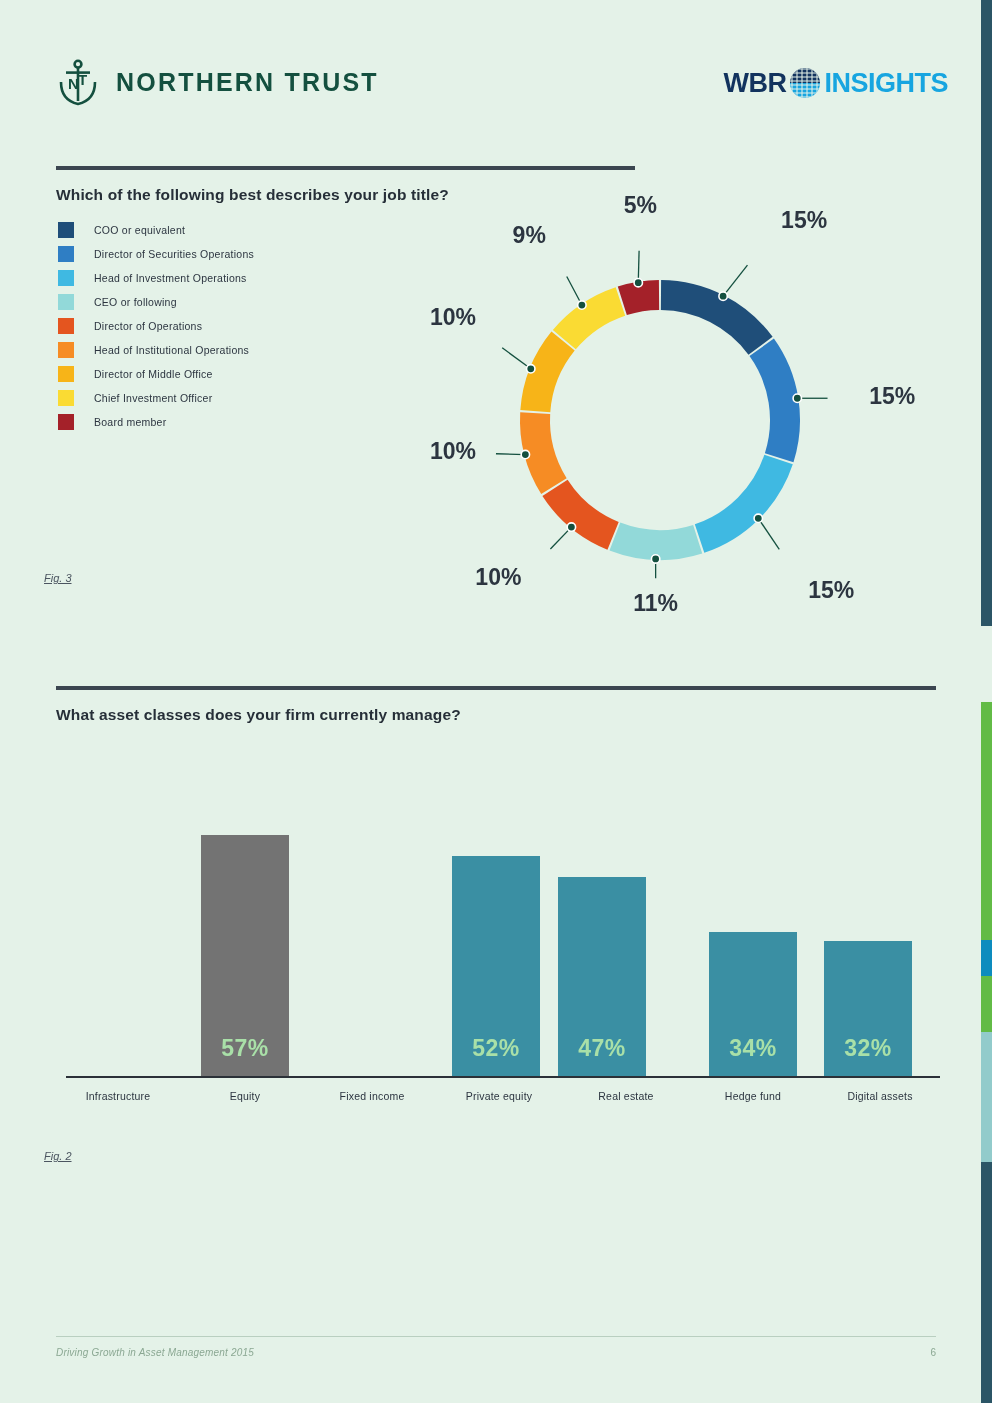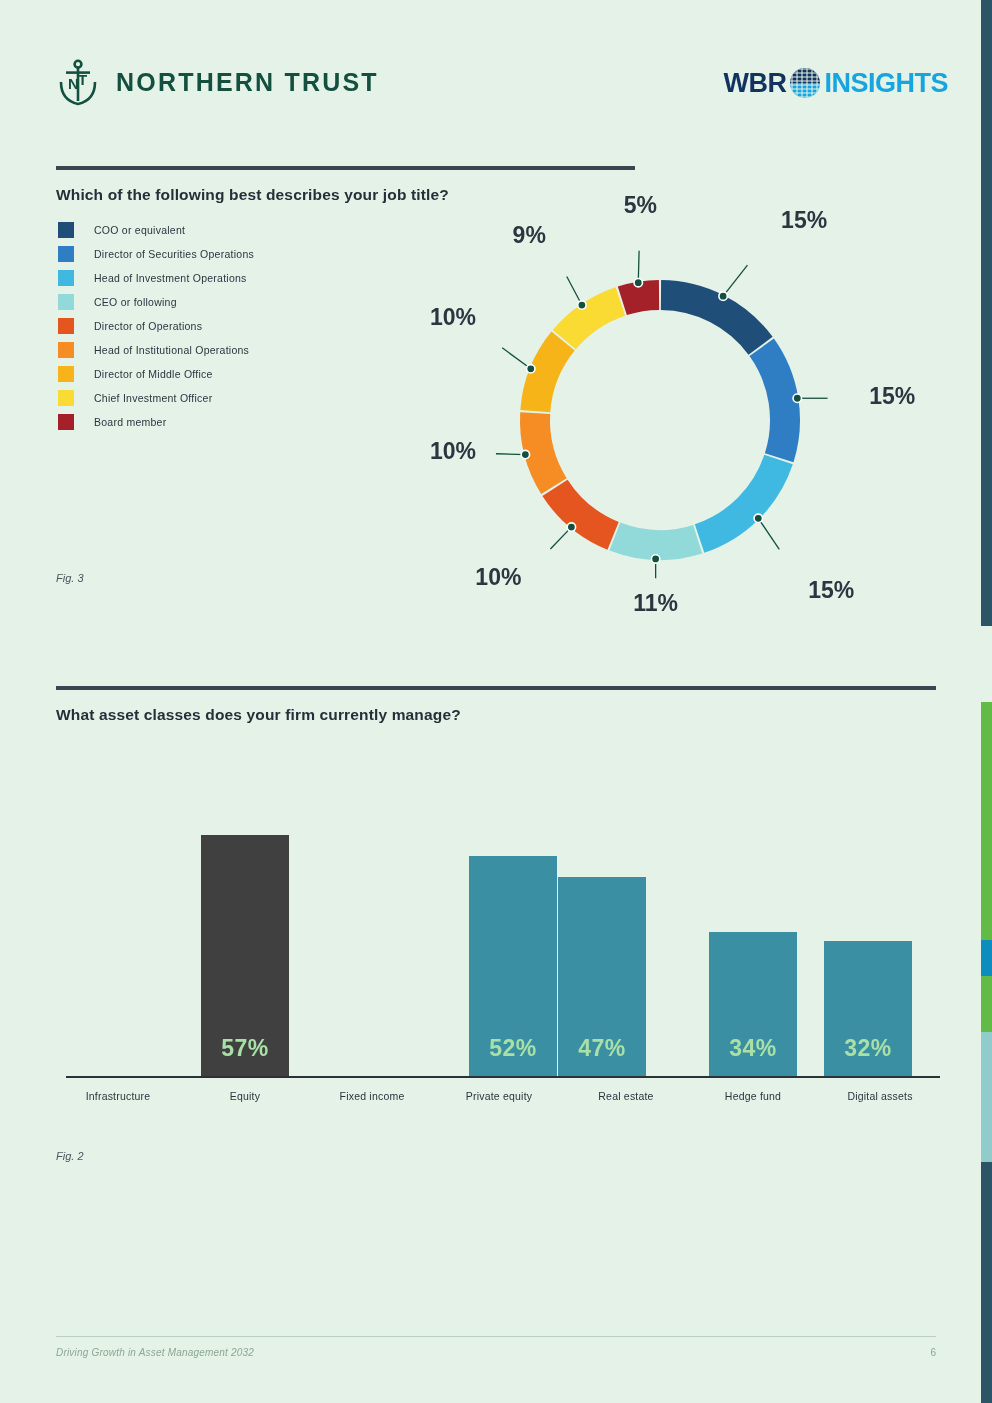--- a/index.html
+++ b/index.html
@@ -81,24 +81,25 @@
   .q-title {
     position: absolute;
     left: 56px;
     font-size: 15.5px;
     font-weight: bold;
     color: #262f38;
     letter-spacing: 0.15px;
   }
   .fig-caption {
     position: absolute;
-    left: 56px;
+    left: 44px;
     font-size: 11px;
     font-style: italic;
     color: #4b5560;
+    text-decoration: underline;
   }
 
   
   .legend { position: absolute; left: 58px; }
   .legend-row {
     display: flex;
     align-items: center;
     height: 24px;
   }
   .legend-swatch {
@@ -370,27 +371,27 @@
   </div>
 
   <div class="section">
     <div class="rule" style="top:686px; width:880px;"></div>
     <div class="q-title" style="top:706px;">What asset classes does your firm currently manage?</div>
 
     <div class="barchart">
       <div class="bar-baseline"></div>
         <div class="bar-cat" style="left: 2px;">Infrastructure</div>
         <div class="bar-col" style="left: 145px;">
-          <div class="bar-rect" style="height: 241px; background: #404040;">
+          <div class="bar-rect" style="height: 241px; background: #737373;">
             <div class="bar-value" style="color: rgb(169, 224, 168);">57%</div>
           </div>
         </div>
         <div class="bar-cat" style="left: 129px;">Equity</div>
         <div class="bar-cat" style="left: 256px;">Fixed income</div>
-        <div class="bar-col" style="left: 413px; border-radius: 10px;">
+        <div class="bar-col" style="left: 396px; border-radius: 10px;">
           <div class="bar-rect" style="height: 220px; background: rgb(58, 143, 163);">
             <div class="bar-value" style="color: rgb(169, 224, 168);">52%</div>
           </div>
         </div>
         <div class="bar-cat" style="left: 383px;">Private equity</div>
         <div class="bar-col" style="left: 502px;">
           <div class="bar-rect" style="height: 199px; background: rgb(58, 143, 163);">
             <div class="bar-value" style="color: rgb(169, 224, 168);">47%</div>
           </div>
         </div>
@@ -406,16 +407,16 @@
             <div class="bar-value" style="color: rgb(169, 224, 168);">32%</div>
           </div>
         </div>
         <div class="bar-cat" style="left: 764px;">Digital assets</div>
       </div>
 
     <div class="fig-caption" style="top:1150px;">Fig. 2</div>
   </div>
 
   <div class="footer-rule"></div>
-  <div class="footer-text">Driving Growth in Asset Management 2032</div>
+  <div class="footer-text">Driving Growth in Asset Management 2015</div>
   <div class="footer-page">6</div>
 
 </div>
 
 </body></html>

